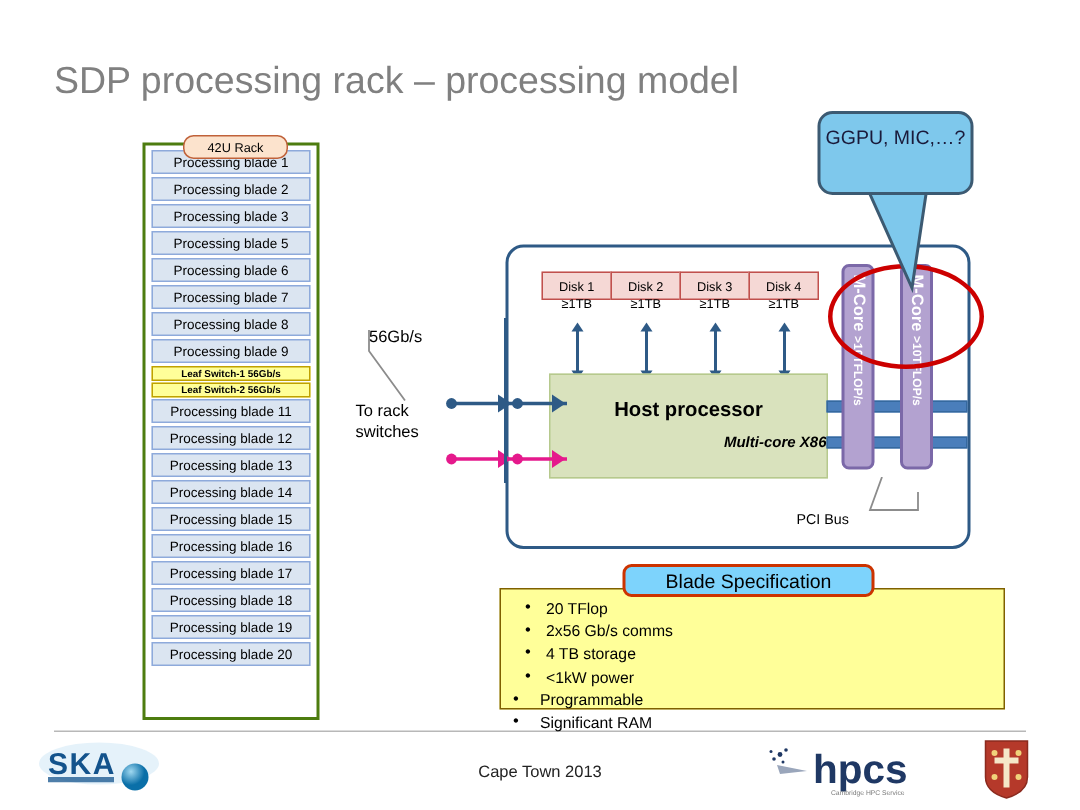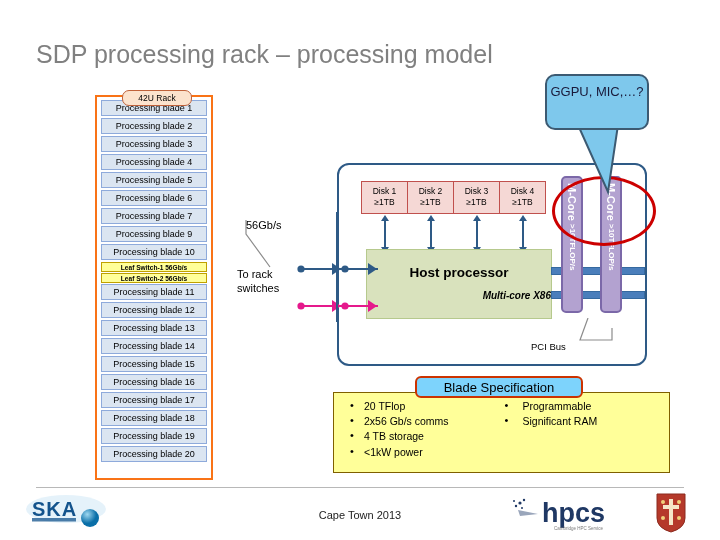--- a/index.html
+++ b/index.html
@@ -15,21 +15,21 @@
   
   .slide-title{
     position:absolute;left:36px;top:40px;width:640px;
     font-size:25px;color:#808080;white-space:nowrap;
     letter-spacing:0px;
   }
 
   
   .rack{
     position:absolute;left:95px;top:95px;width:118px;height:385px;
-    border:2px solid #f97316;background:#ffffff;box-sizing:border-box;
+    border:2px solid #4d7c0f;background:#ffffff;box-sizing:border-box;
     padding:3px 4px;
   }
   .rack-label{
     position:absolute;left:122px;top:90px;
     width:68px;height:14px;line-height:14px;text-align:center;
     background:#fce3cd;border:1px solid #c0623a;border-radius:7px;
     font-size:8.5px;font-weight:normal;color:#000;z-index:4;
   }
   .blade{
     height:16px;line-height:15px;margin-bottom:2px;
@@ -49,21 +49,21 @@
     font-size:16px;font-weight:bold;color:#000;white-space:nowrap;
   }
 
   
   .blade-box{
     position:absolute;left:337px;top:163px;width:310px;height:203px;
     border:2px solid #2e5a86;border-radius:12px;background:#ffffff;
     box-sizing:border-box;
   }
   .disk{
-    position:absolute;top:181px;width:47px;height:33px;
+    position:absolute;top:181px;width:47px;height:19px;
     background:#f5d8d5;border:1px solid #c0504d;box-sizing:border-box;
     font-size:8.5px;color:#000;text-align:center;line-height:1.35;
     padding-top:4px;
   }
   .disk .dl{display:block;}
   .mcore{
     position:absolute;top:176px;width:22px;height:137px;
     background:#b3a2d0;border:2px solid #7b68a8;border-radius:5px;
     box-sizing:border-box;color:#ffffff;
   }
@@ -123,21 +123,21 @@
     position:absolute;left:415px;top:376px;width:168px;height:22px;
     line-height:20px;text-align:center;
     background:#7dd3fc;border:2px solid #cc3300;border-radius:6px;
     font-size:13px;color:#000;box-sizing:border-box;z-index:3;
   }
   .spec-box{
     position:absolute;left:333px;top:392px;width:337px;height:81px;
     background:#ffff99;border:1px solid #7f6000;box-sizing:border-box;
     z-index:2;
   }
-  .spec-cols{display:flex;padding:6px 14px 0 0;height:100%;box-sizing:border-box;}
+  .spec-cols{display:flex;padding:6px 14px 0 0;height:100%;box-sizing:border-box;flex-direction:column;}
   .spec-col{flex:1;padding-left:8px;}
   .spec-col.right{padding-left:4px;}
   .spec-li{
     font-size:10.5px;color:#000;line-height:1.45;
     position:relative;padding-left:22px;
   }
   .spec-li:before{content:"•";position:absolute;left:8px;top:-1px;font-size:11px;}
   .spec-col.right .spec-li:before{left:4px;}
 
   
@@ -152,26 +152,25 @@
 
 <div id="slide">
 
   <div class="slide-title">SDP processing rack – processing model</div>
 
   <div class="rack">
     <div id="rack-list">
         <div class="blade">Processing blade 1</div>
         <div class="blade">Processing blade 2</div>
         <div class="blade">Processing blade 3</div>
-        <div class="blade">Processing blade 4</div>
         <div class="blade">Processing blade 5</div>
         <div class="blade">Processing blade 6</div>
         <div class="blade">Processing blade 7</div>
+        <div class="blade">Processing blade 8</div>
         <div class="blade">Processing blade 9</div>
-        <div class="blade">Processing blade 10</div>
         <div class="switch">Leaf Switch-1 56Gb/s</div>
         <div class="switch">Leaf Switch-2 56Gb/s</div>
         <div class="blade">Processing blade 11</div>
         <div class="blade">Processing blade 12</div>
         <div class="blade">Processing blade 13</div>
         <div class="blade">Processing blade 14</div>
         <div class="blade">Processing blade 15</div>
         <div class="blade">Processing blade 16</div>
         <div class="blade">Processing blade 17</div>
         <div class="blade">Processing blade 18</div>

